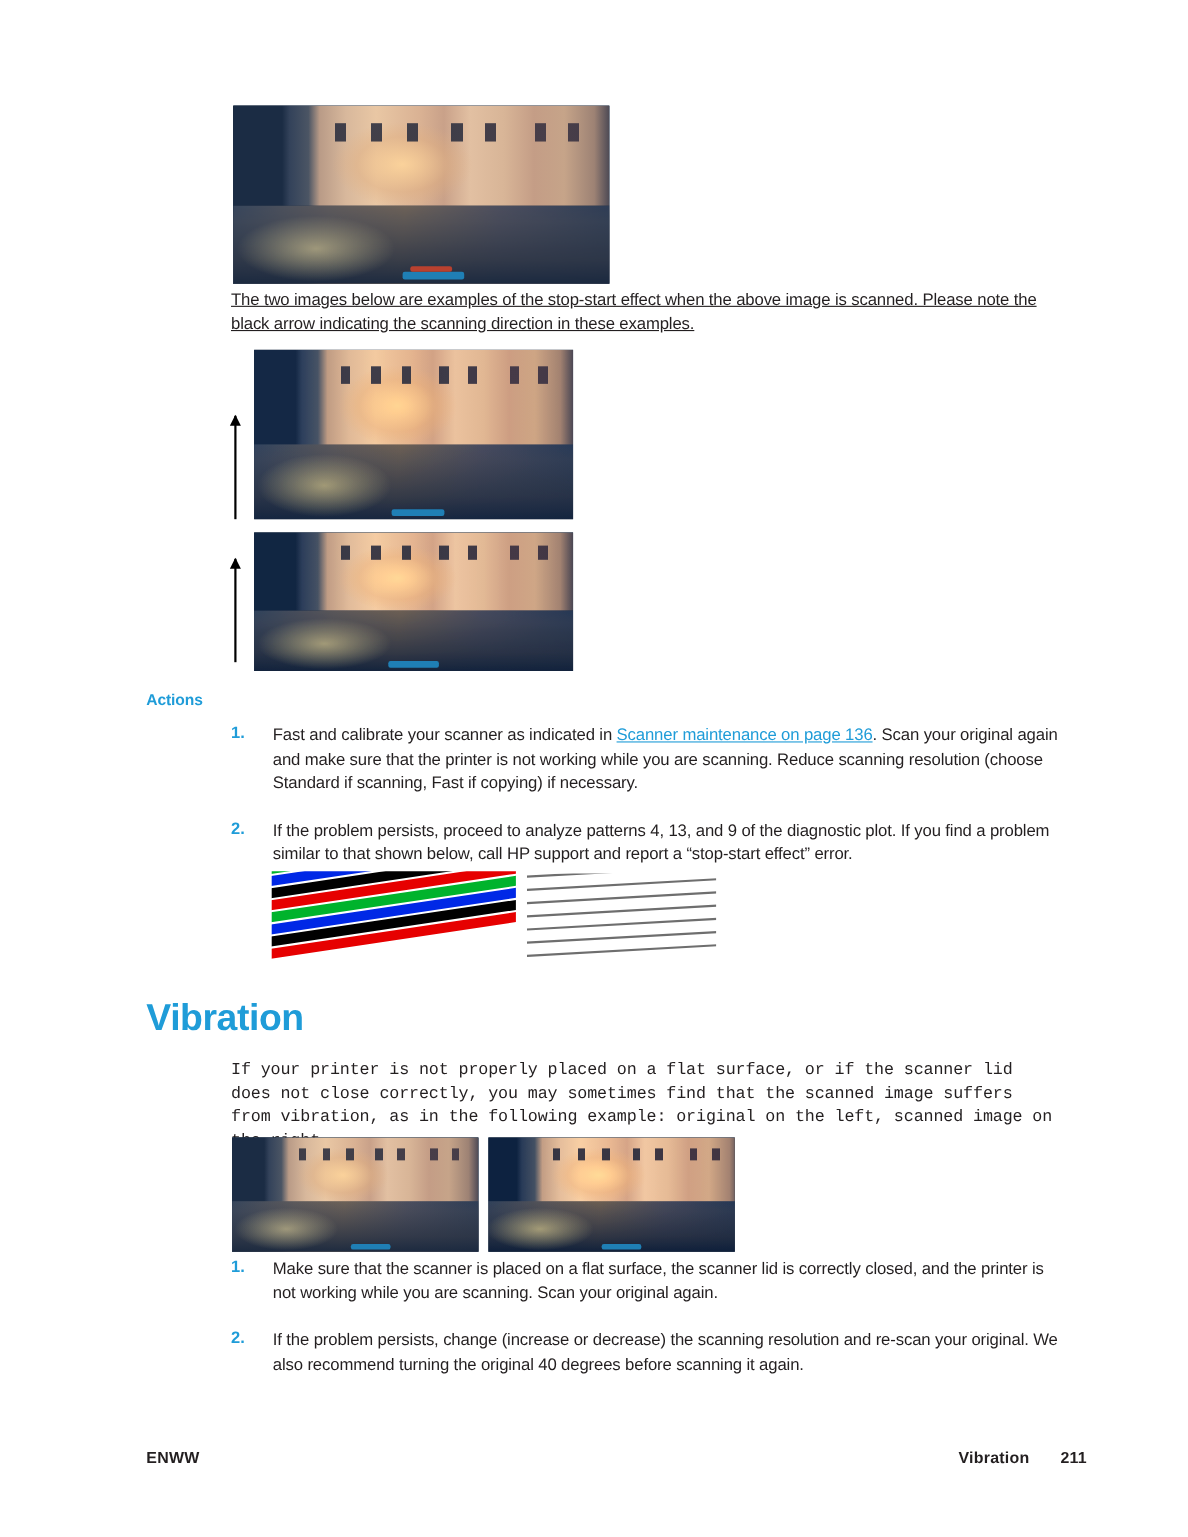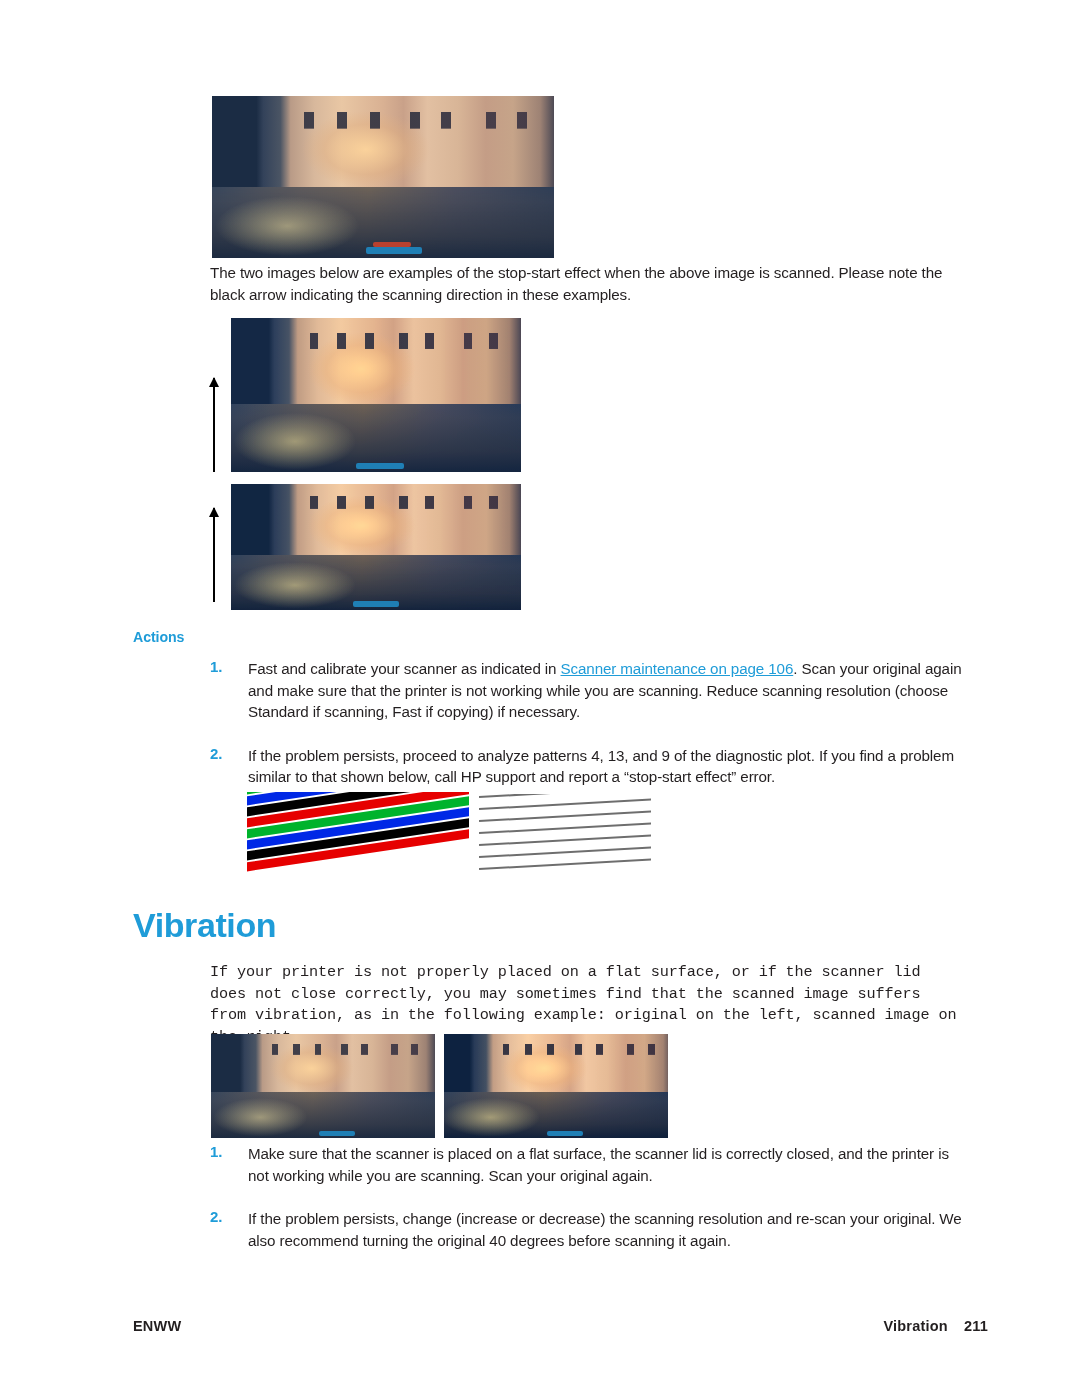--- a/index.html
+++ b/index.html
@@ -211,41 +211,41 @@
 <body>
 
 <div class="page">
 
   <div class="photo" style="left:212px; top:96px; width:342px; height:162px;">
     <div class="village"></div>
     <div class="boat" style="left:45%; bottom:4px; width:56px; height:7px;"></div>
     <div class="boat red" style="left:47%; bottom:11px; width:38px; height:5px;"></div>
   </div>
 
-  <div class="body-text" style="left:210px; top:262px; width:752px;">The two images below are examples of the stop-start effect when the above image is scanned. Please note the black arrow indicating the scanning direction in these examples.</div>
+  <div class="body-text" style="left:210px; top:262px; width:752px;text-decoration:underline;">The two images below are examples of the stop-start effect when the above image is scanned. Please note the black arrow indicating the scanning direction in these examples.</div>
 
   <div class="arrow" style="left:213px; top:378px; height:94px;"></div>
   <div class="photo" style="left:231px; top:318px; width:290px; height:154px;">
     <div class="village" style="filter:saturate(1.15) contrast(1.05);"></div>
     <div class="boat" style="left:43%; bottom:3px; width:48px; height:6px;"></div>
   </div>
 
   <div class="arrow" style="left:213px; top:508px; height:94px;"></div>
   <div class="photo" style="left:231px; top:484px; width:290px; height:126px;">
     <div class="village" style="filter:saturate(1.1) contrast(1.08);"></div>
     <div class="boat" style="left:42%; bottom:3px; width:46px; height:6px;"></div>
   </div>
 
   <div class="h-actions" style="left:133px; top:629px;">Actions</div>
 
   <div class="olist" style="left:210px; top:658px; width:752px;">
 
     <div class="li">
       <span class="num">1.</span>
-      <span class="txt"><span>Fast and calibrate your scanner as indicated in </span><a class="link" href="#">Scanner maintenance on page 106</a><span>. Scan your original again and make sure that the printer is not working while you are scanning. Reduce scanning resolution (choose Standard if scanning, Fast if copying) if necessary.</span></span>
+      <span class="txt"><span>Fast and calibrate your scanner as indicated in </span><a class="link" href="#">Scanner maintenance on page 136</a><span>. Scan your original again and make sure that the printer is not working while you are scanning. Reduce scanning resolution (choose Standard if scanning, Fast if copying) if necessary.</span></span>
     </div>
 
     <div class="li" style="margin-top:22px;">
       <span class="num">2.</span>
       <span class="txt">If the problem persists, proceed to analyze patterns 4, 13, and 9 of the diagnostic plot. If you find a problem similar to that shown below, call HP support and report a “stop-start effect” error.</span>
     </div>
   </div>
 
   <div class="plot" style="left:247px; top:792px; width:408px; height:90px;">
     <div class="stripes">
@@ -290,16 +290,16 @@
     </div>
     <div class="li" style="margin-top:22px;">
       <span class="num">2.</span>
       <span class="txt">If the problem persists, change (increase or decrease) the scanning resolution and re-scan your original. We also recommend turning the original 40 degrees before scanning it again.</span>
     </div>
   </div>
 
   <div class="footer-left" style="left:133px; top:1318px;">ENWW</div>
   <div class="footer-right" style="right:92px; top:1318px;">
     <span>Vibration</span>
-    <span style="margin-left:12px;">211</span>
+    <span style="margin-left:24px;">211</span>
   </div>
 
 </div>
 
 </body></html>

